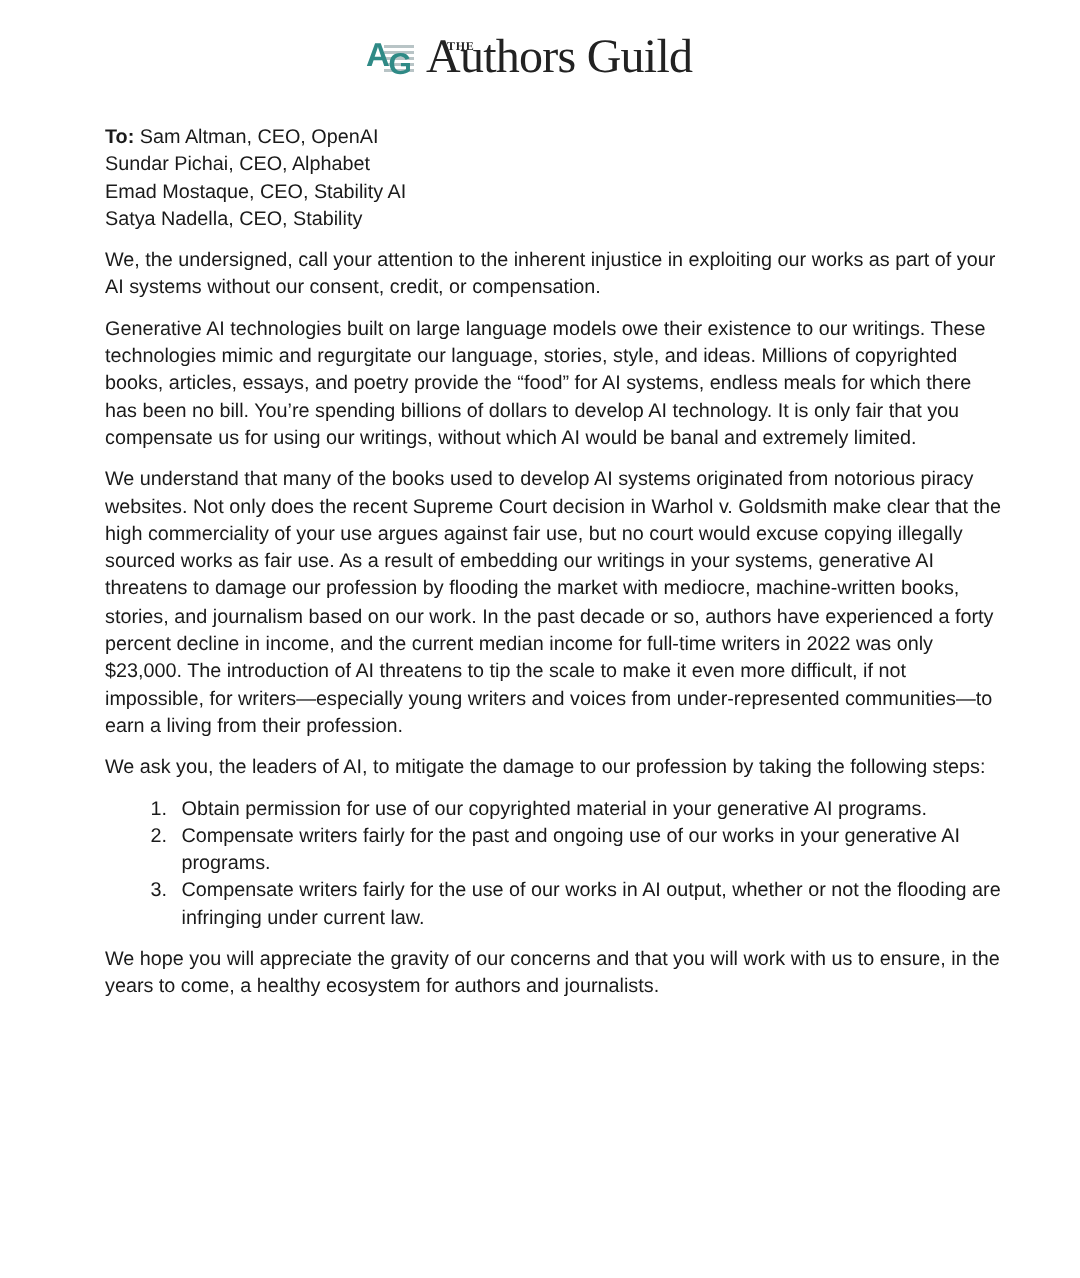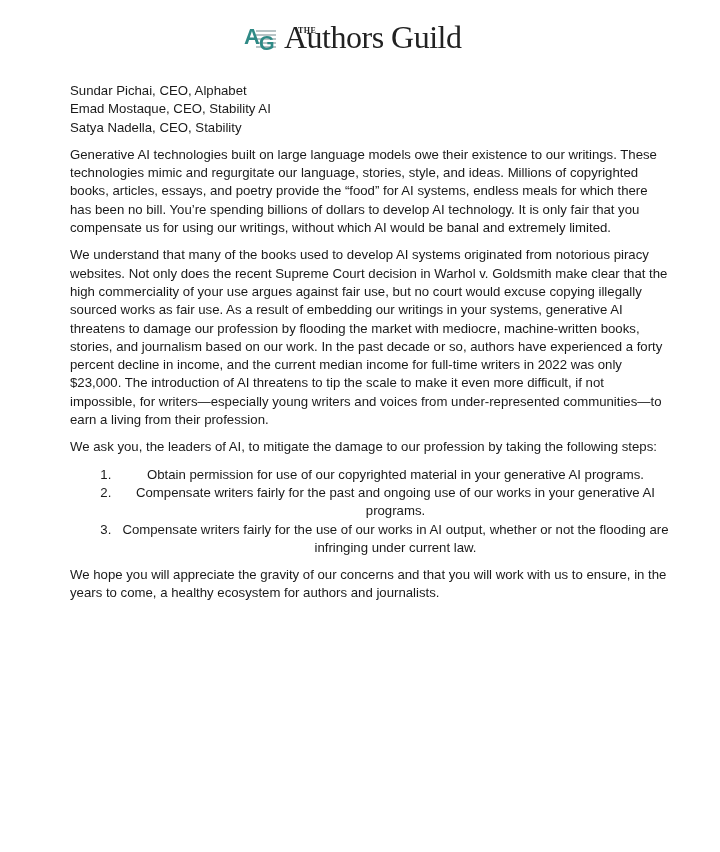--- a/index.html
+++ b/index.html
@@ -36,21 +36,21 @@
     }
     .body-text {
       position: absolute; left: 70px; top: 82px; width: 600px;
       font-family: "Liberation Sans", sans-serif; font-size: 13.2px; line-height: 18.3px;
       color: #1a1a1a;
     }
     .body-text p { margin: 0 0 9px 0; }
     .recipients div { white-space: nowrap; }
     .recipients { margin-bottom: 9px; }
     b { font-weight: bold; }
-    ol { margin: 0 0 9px 0; padding-left: 45px; text-align: center; }
+    ol { margin: 0 0 9px 0; padding-left: 45px; }
     ol li { padding-left: 6px; }
   </style>
 </head>
 <body>
 
 <div class="page">
 
   <div class="logo">
     <div class="logo-mark">
       <div class="lines">
@@ -64,24 +64,26 @@
       <span class="g">G</span>
     </div>
     <div class="logo-text">
       <span class="logo-the">THE</span>
       <span>Authors Guild</span>
     </div>
   </div>
 
   <div class="body-text">
     <div class="recipients">
+      <div><b>To:</b> <span>Sam Altman, CEO, OpenAI</span></div>
       <div>Sundar Pichai, CEO, Alphabet</div>
       <div>Emad Mostaque, CEO, Stability AI</div>
       <div>Satya Nadella, CEO, Stability</div>
     </div>
+    <p>We, the undersigned, call your attention to the inherent injustice in exploiting our works as part of your AI systems without our consent, credit, or compensation.</p>
     <p>Generative AI technologies built on large language models owe their existence to our writings. These technologies mimic and regurgitate our language, stories, style, and ideas. Millions of copyrighted books, articles, essays, and poetry provide the “food” for AI systems, endless meals for which there has been no bill. You’re spending billions of dollars to develop AI technology. It is only fair that you compensate us for using our writings, without which AI would be banal and extremely limited.</p>
     <p>We understand that many of the books used to develop AI systems originated from notorious piracy websites. Not only does the recent Supreme Court decision in Warhol v. Goldsmith make clear that the high commerciality of your use argues against fair use, but no court would excuse copying illegally sourced works as fair use. As a result of embedding our writings in your systems, generative AI threatens to damage our profession by flooding the market with mediocre, machine-written books, stories, and journalism based on our work. In the past decade or so, authors have experienced a forty percent decline in income, and the current median income for full-time writers in 2022 was only $23,000. The introduction of AI threatens to tip the scale to make it even more difficult, if not impossible, for writers—especially young writers and voices from under-represented communities—to earn a living from their profession.</p>
     <p>We ask you, the leaders of AI, to mitigate the damage to our profession by taking the following steps:</p>
     <ol>
       <li>Obtain permission for use of our copyrighted material in your generative AI programs.</li>
       <li>Compensate writers fairly for the past and ongoing use of our works in your generative AI programs.</li>
       <li>Compensate writers fairly for the use of our works in AI output, whether or not the flooding are infringing under current law.</li>
     </ol>
     <p>We hope you will appreciate the gravity of our concerns and that you will work with us to ensure, in the years to come, a healthy ecosystem for authors and journalists.</p>
   </div>

